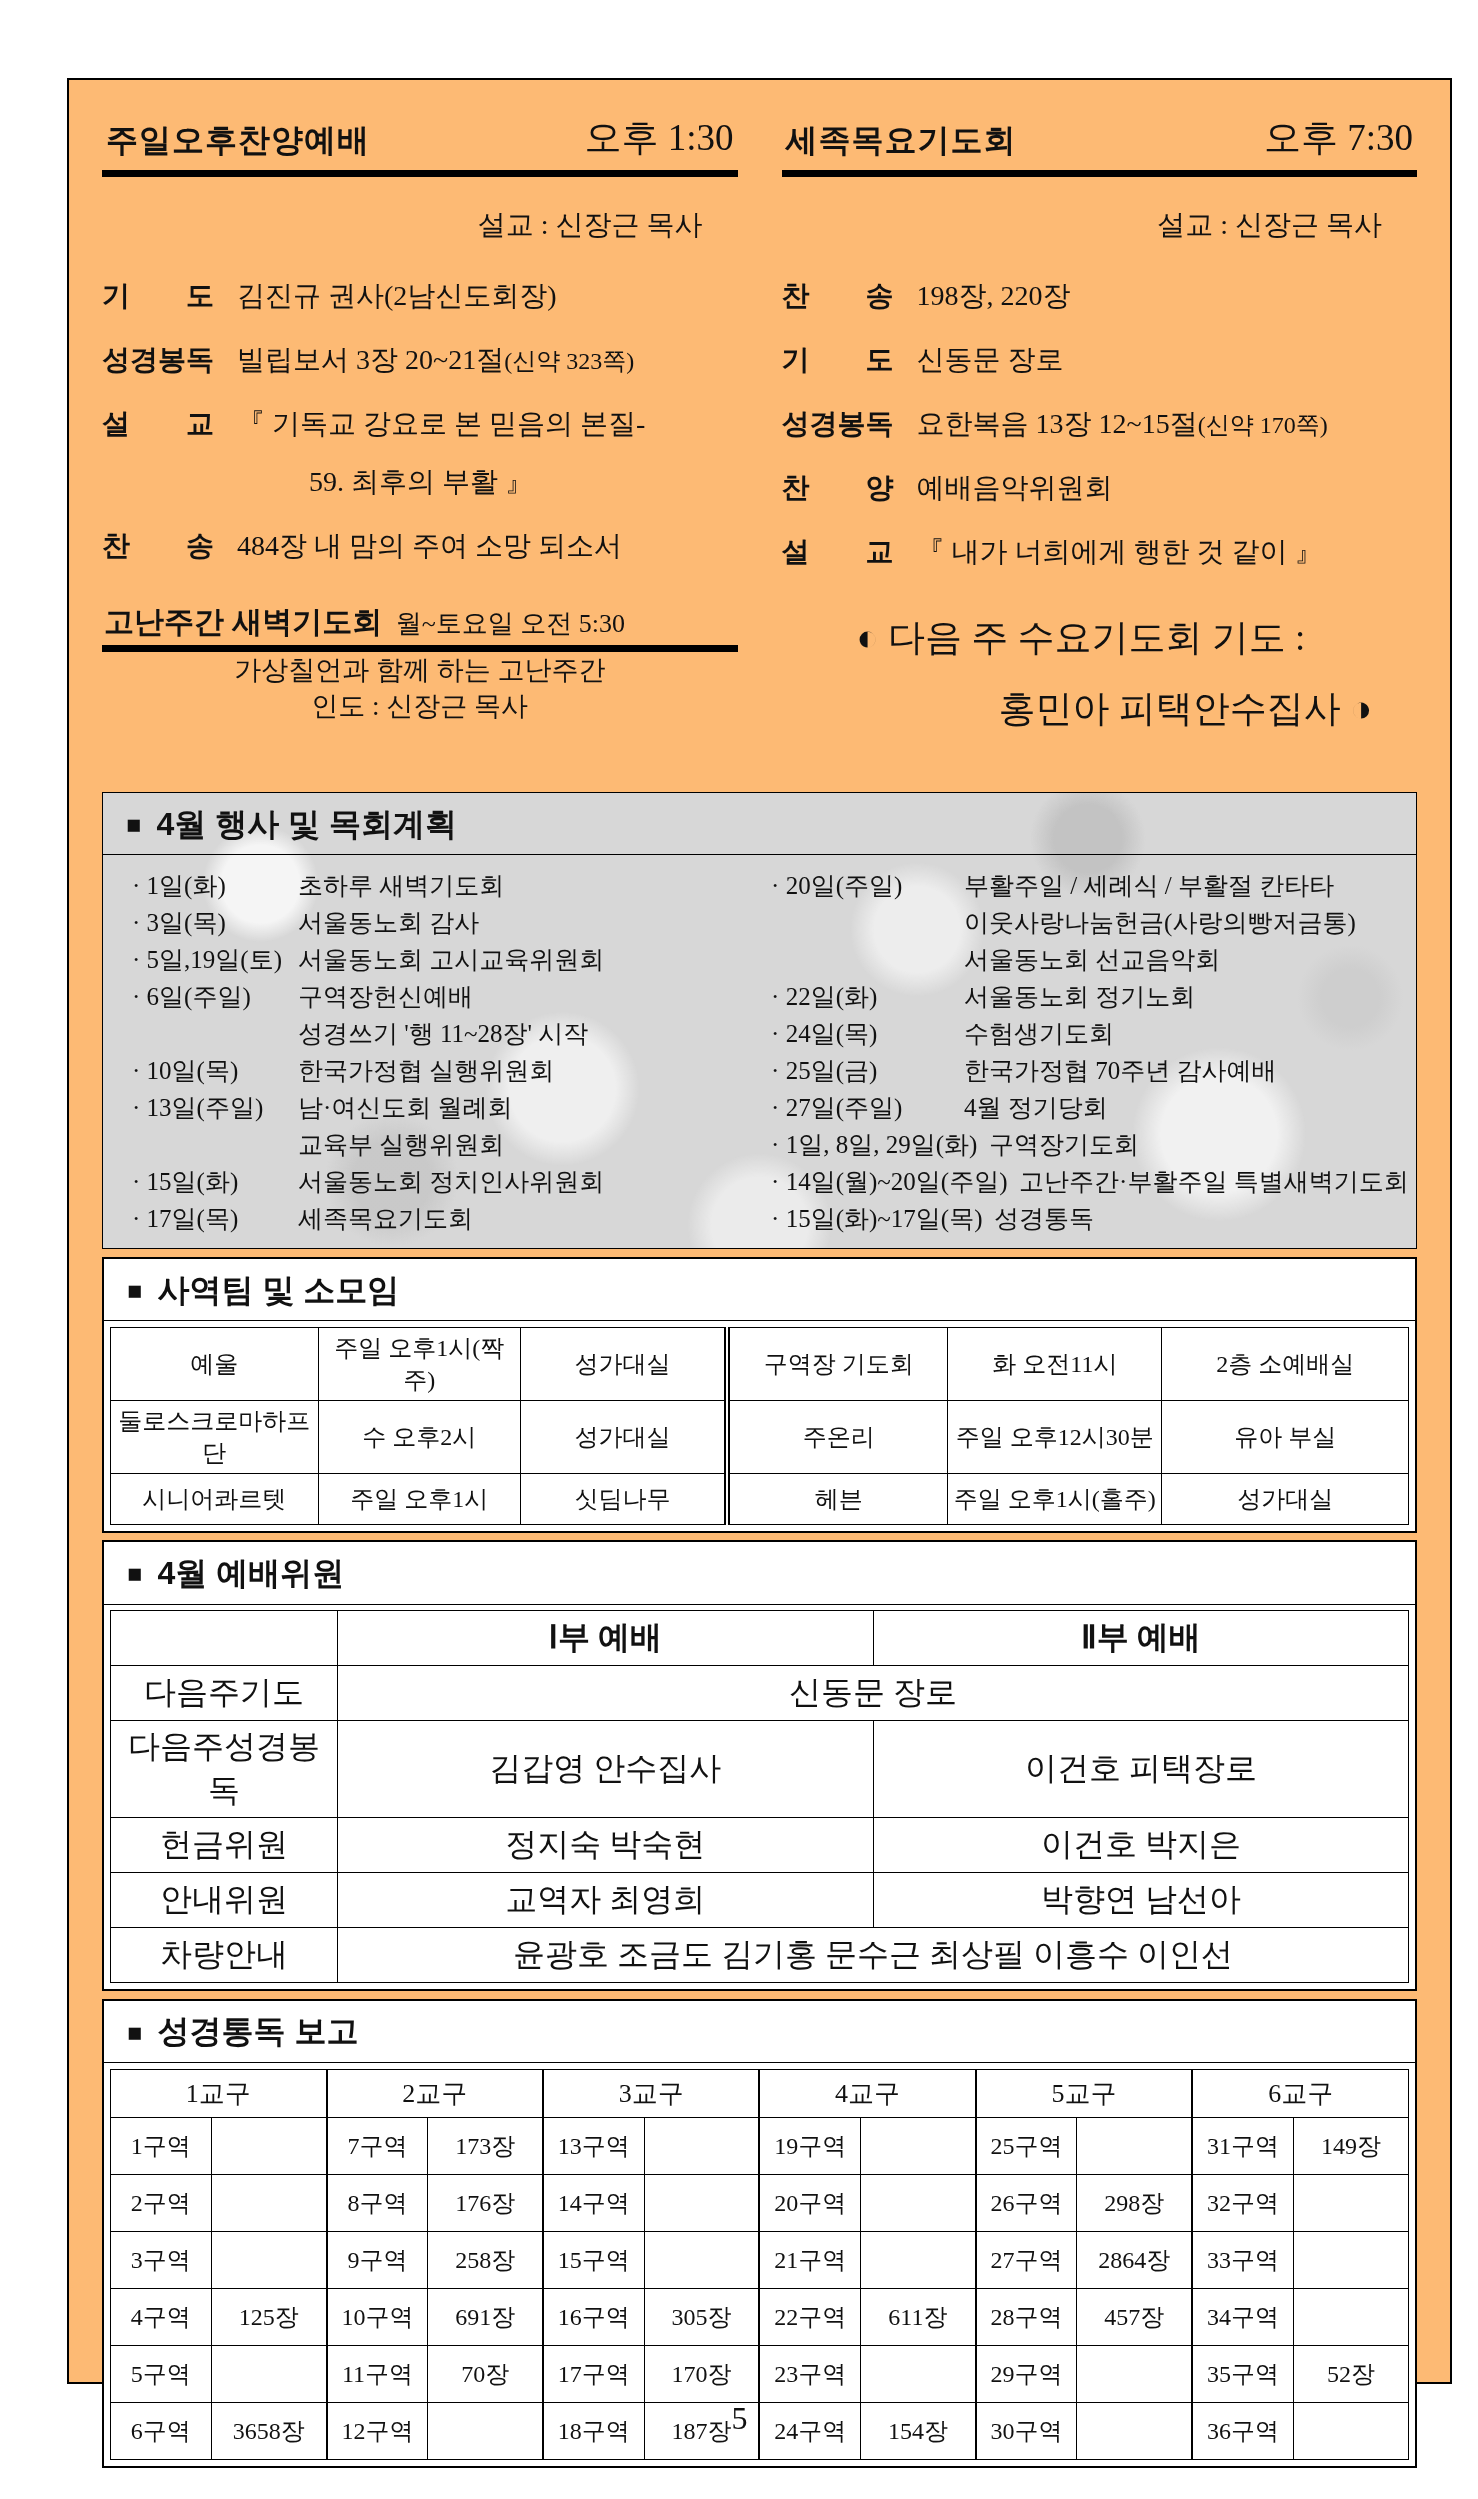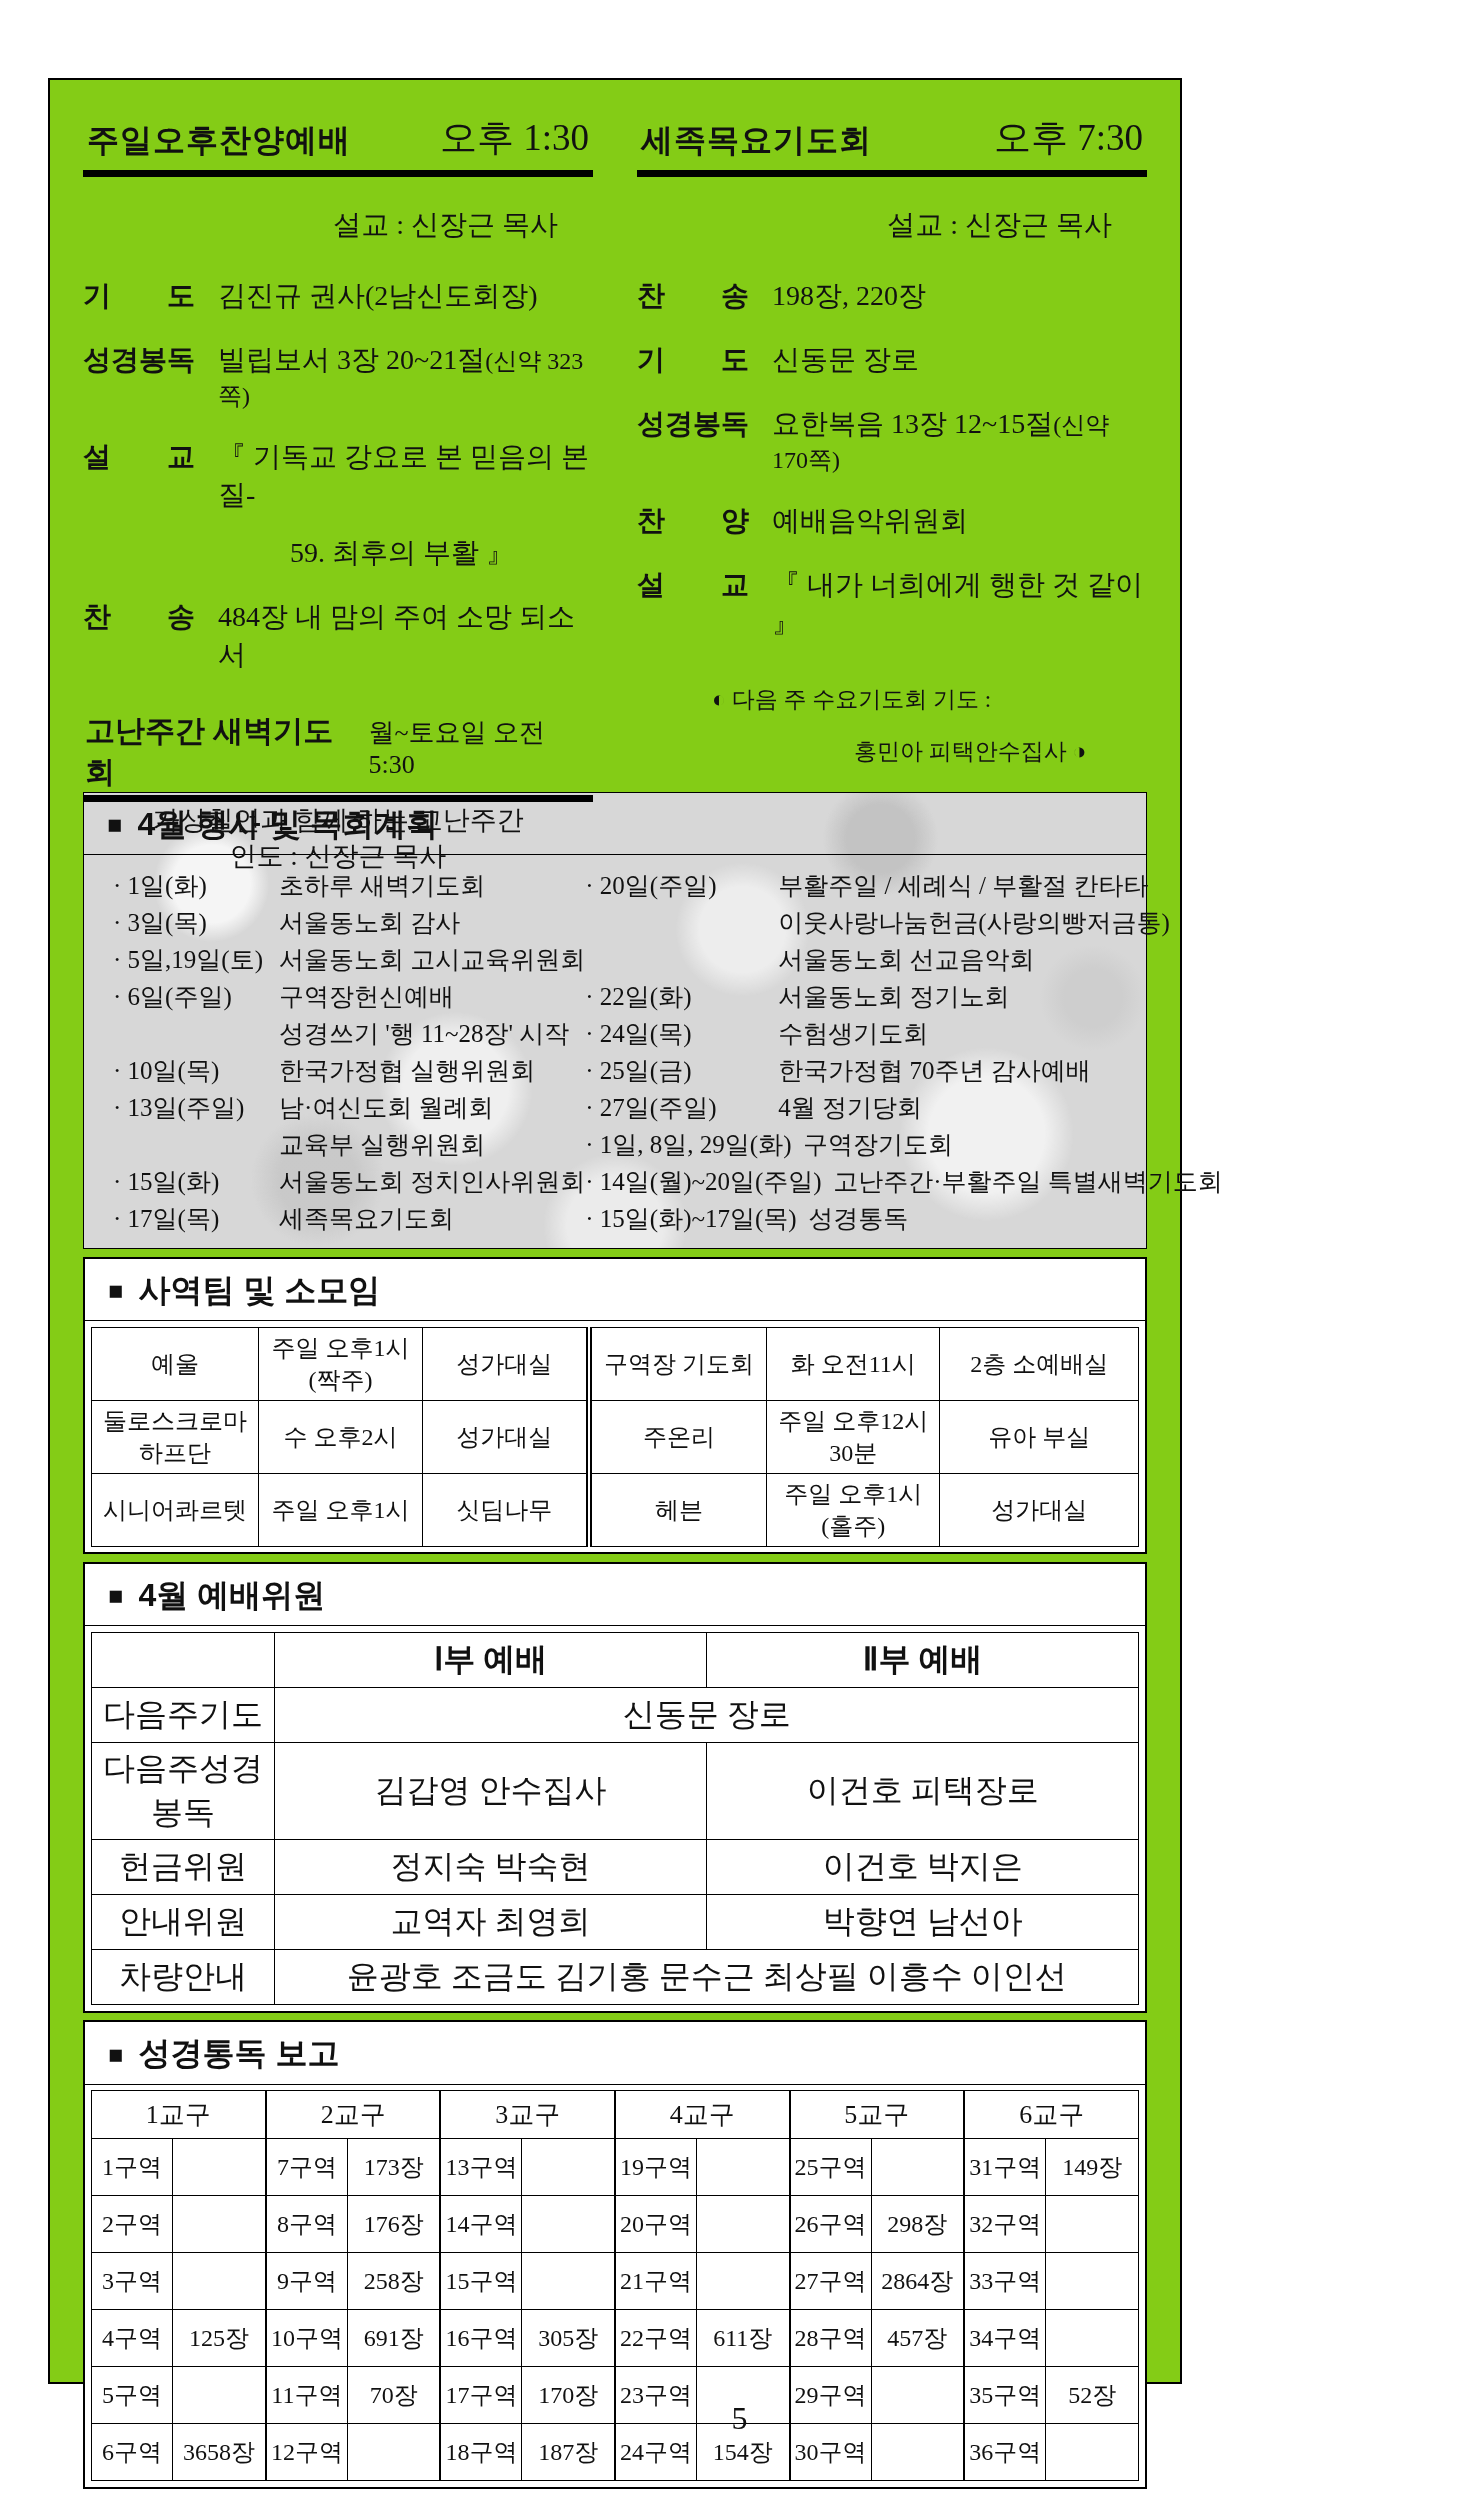--- a/index.html
+++ b/index.html
@@ -4,42 +4,42 @@
 <style>
   html,body { margin:0; padding:0; }
   body {
     width:1479px; height:2500px; position:relative;
     background:#ffffff; color:#111;
     font-family:"Liberation Serif", serif;
   }
   * { box-sizing:border-box; }
 
   .frame {
-    position:absolute; left:48px; top:78px; width:1134px; height:2306px;
-    border:2.9px solid #000; padding:19px 33px 9.6px 33px; background:#84cc16;
+    position:absolute; left:67px; top:78px; width:1385px; height:2306px;
+    border:2.9px solid #000; padding:19px 33px 9.6px 33px; background:#fdba74;
   }
 
   
   .top-section { display:flex; gap:44px; height:674px; }
   .svc-col { flex:1 1 0; }
   .svc-title-row { display:flex; justify-content:space-between; align-items:flex-end; padding:13.5px 3.9px 5.8px 3.9px; }
   .svc-title { font-family:"Liberation Sans", sans-serif; font-weight:bold; font-size:32px; letter-spacing:1px; }
   .svc-time  { font-size:37px; }
   .rule2 { height:3.9px; border-top:1.9px solid #000; border-bottom:6.7px solid #000; margin-top:1.9px; }
   .preacher { text-align:right; font-size:28px; margin:29px 35px 33px 0; }
   .svc-item { display:flex; align-items:baseline; margin-bottom:26px; }
   .svc-label { flex:0 0 135px; font-family:"Liberation Sans", sans-serif; font-weight:bold; font-size:28px; }
   .svc-value { font-size:28px; }
   .svc-small { font-size:24px; }
   .svc-cont  { padding-left:207px; font-size:28px; margin:-5.8px 0 26px 0; }
   .sub-row { display:flex; align-items:baseline; margin-top:37px; padding:0 1.9px; }
   .sub-title { font-family:"Liberation Sans", sans-serif; font-weight:bold; font-size:30px; }
   .sub-time  { font-size:26px; margin-left:13.5px; }
   .note { text-align:center; font-size:27px; }
-  .notice { margin-top:42px; font-size:23px; }
+  .notice { margin-top:42px; font-size:37px; }
   .notice-l1 { padding-left:75px; }
   .notice-l2 { padding-left:217px; margin-top:21px; }
 
   
   .box { border:2.9px solid #000; margin-top:7.7px; background:#fff; }
   .box-head { display:flex; align-items:center; gap:15.4px; padding:9.6px 23px 7.7px 23px;
               font-family:"Liberation Sans", sans-serif; font-weight:bold; font-size:32px;
               border-bottom:1.9px solid #000; }
   .bullet { font-size:25px; line-height:1; }
 

